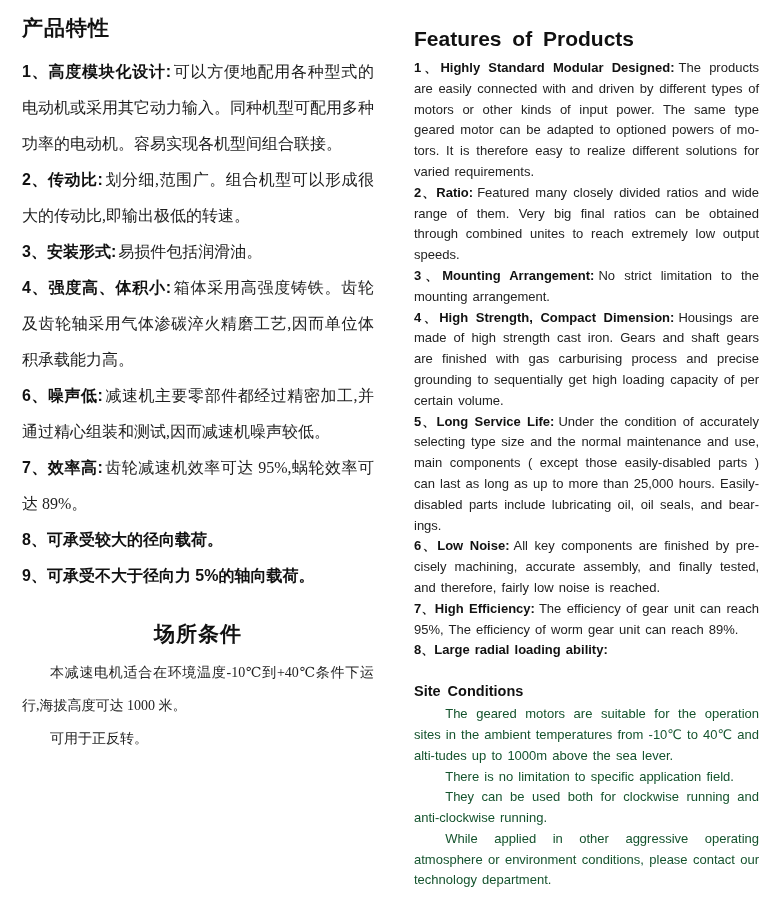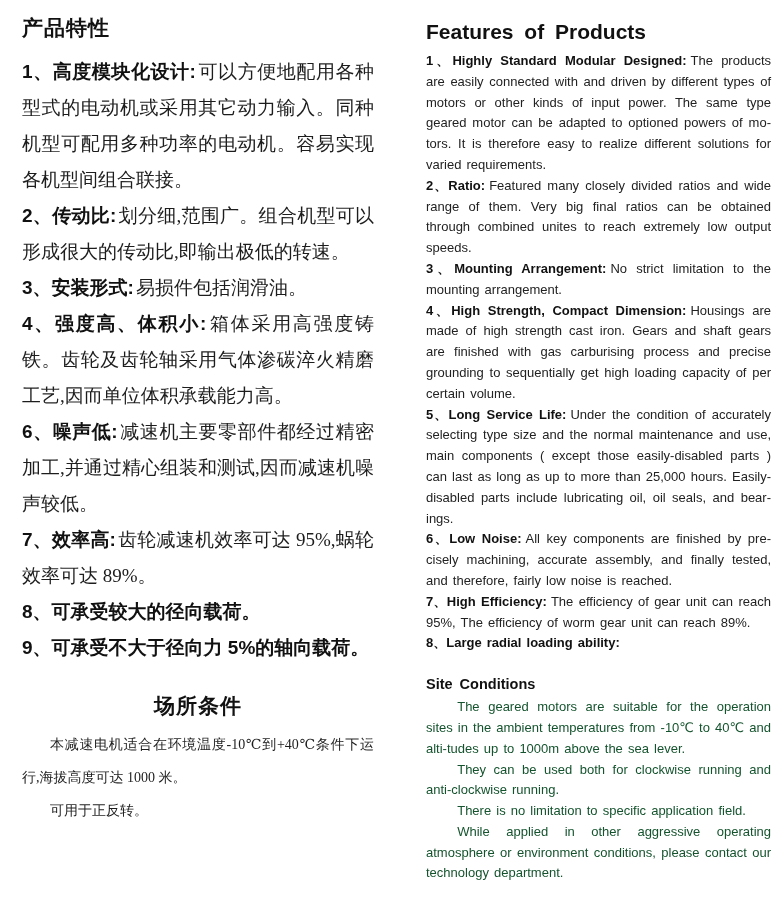--- a/index.html
+++ b/index.html
@@ -17,38 +17,38 @@
   .col-left {
     position: absolute; left: 22px; top: 14px; width: 352px;
   }
   .cn-title {
     font-family: "Liberation Sans", "DejaVu Sans", sans-serif;
     font-weight: bold; font-size: 21px; color: #111;
     margin-bottom: 12px; letter-spacing: 1px;
   }
   .cn-item {
     font-family: "Liberation Serif", "DejaVu Serif", serif;
-    font-size: 19px; line-height: 36px;
+    font-size: 16px; line-height: 36px;
     text-align: justify; color: #1d1d1d;
   }
   .cn-item .label {
     font-family: "Liberation Sans", "DejaVu Sans", sans-serif;
     font-weight: bold; color: #111;
     margin-right: 2px;
   }
   .cn-site-title { margin-top: 26px; margin-bottom: 8px; text-align: center; }
   .cn-para {
     font-family: "Liberation Serif", "DejaVu Serif", serif;
     font-size: 14px; line-height: 33px;
     text-align: justify; text-indent: 2em; color: #1d1d1d;
   }
 
   
   .col-right {
-    position: absolute; left: 414px; top: 20px; width: 345px; margin-left: 12px;
+    position: absolute; left: 414px; top: 27px; width: 345px;
   }
   .en-title {
     font-weight: bold; font-size: 21px; color: #111;
     word-spacing: 5px; margin-bottom: 7px;
   }
   .en-item {
     font-size: 13px; line-height: 20.8px;
     text-align: justify; word-spacing: 1.5px; color: #222;
   }
   .en-item .label {
@@ -94,18 +94,18 @@
     <p class="en-item"><span class="label">2、Ratio:</span><span>Featured many closely divided ratios and wide range of them. Very big final ratios can be obtained through combined unites to reach extremely low output speeds.</span></p>
     <p class="en-item"><span class="label">3、Mounting Arrangement:</span><span>No strict limitation to the mounting arrangement.</span></p>
     <p class="en-item"><span class="label">4、High Strength, Compact Dimension:</span><span>Housings are made of high strength cast iron. Gears and shaft gears are finished with gas carburising process and precise grounding to sequentially get high loading capacity of per certain volume.</span></p>
     <p class="en-item"><span class="label">5、Long Service Life:</span><span>Under the condition of accurately selecting type size and the normal maintenance and use, main components ( except those easily-disabled parts ) can last as long as up to more than 25,000 hours. Easily-disabled parts include lubricating oil, oil seals, and bear-ings.</span></p>
     <p class="en-item"><span class="label">6、Low Noise:</span><span>All key components are finished by pre-cisely machining, accurate assembly, and finally tested, and therefore, fairly low noise is reached.</span></p>
     <p class="en-item"><span class="label">7、High Efficiency:</span><span>The efficiency of gear unit can reach 95%, The efficiency of worm gear unit can reach 89%.</span></p>
     <p class="en-item"><span class="label">8、Large radial loading ability:</span><span></span></p>
 
     <h2 class="en-site-title">Site Conditions</h2>
     <p class="en-para">The geared motors are suitable for the operation sites in the ambient temperatures from -10℃ to 40℃ and alti-tudes up to 1000m above the sea lever.</p>
+    <p class="en-para">There is no limitation to specific application field.</p>
     <p class="en-para">They can be used both for clockwise running and anti-clockwise running.</p>
-    <p class="en-para">There is no limitation to specific application field.</p>
     <p class="en-para">While applied in other aggressive operating atmosphere or environment conditions, please contact our technology department.</p>
   </div>
 
 </div>
 
 </body></html>

